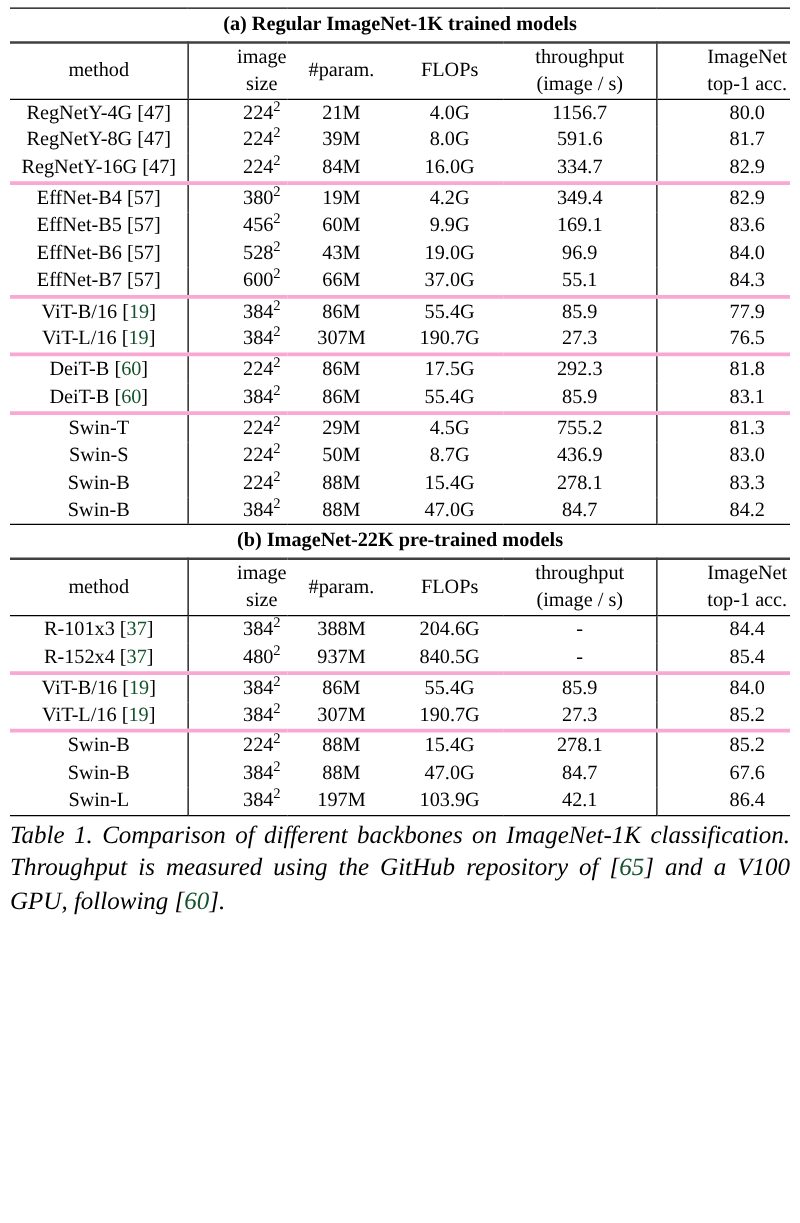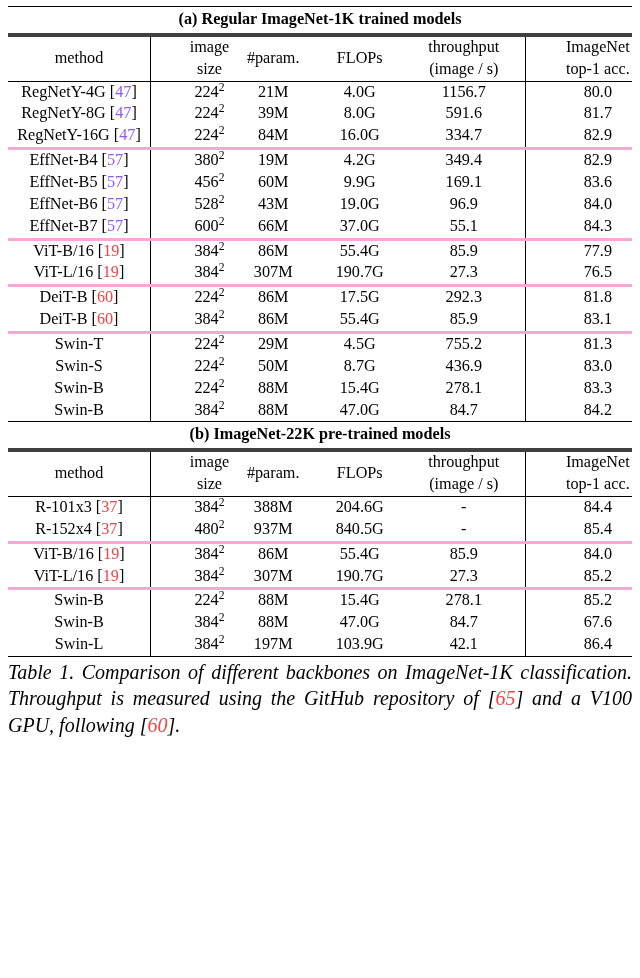--- a/index.html
+++ b/index.html
@@ -20,36 +20,36 @@
   td, th {
     padding: 0;
     text-align: center;
     font-weight: normal;
     line-height: 1.35;
   }
   .section-title {
     font-weight: bold;
     text-align: center;
     border-top: 1.5px solid #000;
-    border-bottom: 4px solid #404040;
+    border-bottom: 2px solid #404040;
     padding: 2px 0;
   }
   .hdr-row td {
     border-bottom: 1px solid #000;
   }
   .col-method { width: 140px; }
   .col-size   { width: 70px; }
   .col-param  { width: 85px; }
   .col-flops  { width: 85px; }
   .col-thru   { width: 120px; }
   .col-acc    { width: 105px; }
   .vline-l { border-left: 1px solid #000; padding-left: 38px; }
   .sup { font-size: 0.72em; vertical-align: super; line-height: 0; }
-  .cite { color: #ef4444; }
-  .cite2 { color: #8b5cf6; margin-top: 28px; }
+  .cite { color: #14532d; }
+  .cite2 { color: #000000; margin-top: 28px; }
   .group-end td { border-bottom: 3px solid #f9a8d4; }
   .heavy-end td { border-bottom: 1.5px solid #000; }
   .caption {
     font-size: 20px;
     line-height: 1.32;
     padding-top: 2px;
     text-align: justify;
     font-style: italic;
   }
 </style>

